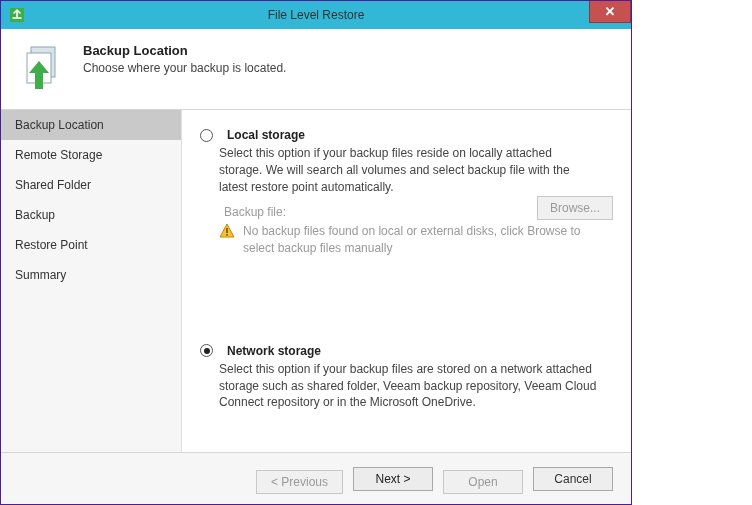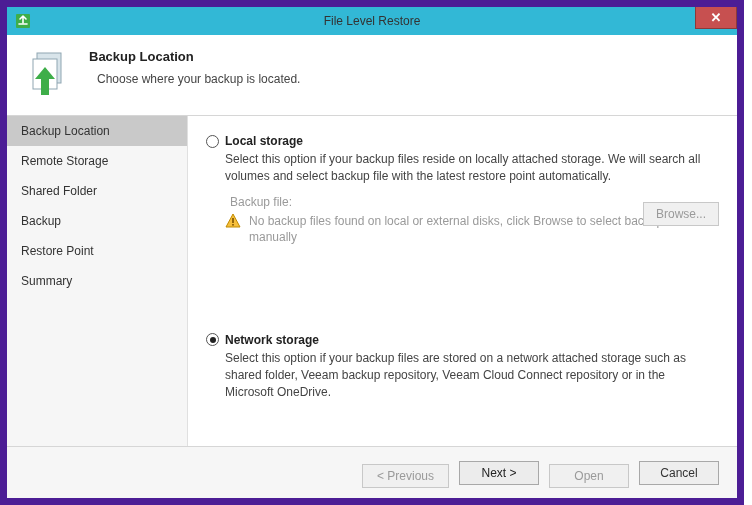--- a/index.html
+++ b/index.html
@@ -1,33 +1,33 @@
 <!DOCTYPE html>
 <html><head>
 <meta charset="utf-8">
 <style>
   * { box-sizing: border-box; }
   html, body { margin: 0; padding: 0; font-family: "Segoe UI", Tahoma, sans-serif; font-size: 12px; color: #333; background: #fff; }
-  .window { width: 744px; height: 505px; border: 7px solid #4c1d95; background: #fff; position: relative; display: flex; flex-direction: column; }
+  .window { width: 632px; height: 505px; border: 1px solid #4c1d95; background: #fff; position: relative; display: flex; flex-direction: column; }
   .titlebar { height: 28px; background: #32b8d6; display: flex; align-items: center; justify-content: center; position: relative; }
   .titlebar .title { color: #333; font-size: 12px; }
   .title-icon { position: absolute; left: 6px; top: 4px; width: 20px; height: 20px; display:flex; align-items:center; justify-content:center;}
   .close-btn { position: absolute; right: 0; top: 0; width: 42px; height: 22px; background: #c75050; display: flex; align-items:center; justify-content:center; border:1px solid #8b3a3a; border-top:none;}
   .close-btn span { color: #fff; font-size: 13px; line-height:1; font-weight:bold;}
   .header { display: flex; align-items: flex-start; padding: 14px 18px 18px 18px; gap: 16px; background:#fff;}
   .header-icon { width:48px; height:48px; flex:0 0 48px; }
   .header-text h1 { margin: 0 0 3px 0; font-size: 13px; font-weight: 600; color:#222;}
-  .header-text p { margin: 8px; font-size: 12px; color:#444;}
+  .header-text p { margin: 0; font-size: 12px; color:#444;}
   .body { flex:1; display:flex; border-top:1px solid #d6d6d6; background:#f6f6f6; min-height:0;}
   .sidebar { width:180px; background:#f6f6f6; padding-top:0;}
   .sidebar .nav-item { height:30px; padding:0 14px; display:flex; align-items:center; font-size:12px; color:#333; cursor:pointer;}
   .sidebar .nav-item.active { background:#c9c9c9; }
   .content { flex:1; background:#fff; border-left:1px solid #e0e0e0; padding:18px 18px 0 18px; position:relative; }
   .option-block { margin-bottom: 28px; }
-  .option-row { display:flex; align-items:center; gap:6px;}
+  .option-row { display:flex; align-items:center; gap:14px;}
   .radio { width:13px; height:13px; border:1px solid #555; border-radius:50%; display:inline-flex; align-items:center; justify-content:center; background:#fff;}
   .radio.checked::after { content:""; width:6px; height:6px; background:#222; border-radius:50%; display:block;}
   .opt-title { font-weight:600; font-size:12px; color:#222;}
   .opt-desc { margin: 3px 15px 0 19px; font-size:12px; color:#444; line-height:1.4;}
   .disabled-text { color:#9a9a9a; }
   .backup-label { margin:10px 0 4px 24px; font-size:12px;}
   .warn-row { display:flex; align-items:flex-start; gap:8px; margin:2px 0 0 19px;}
   .warn-icon { width:16px; height:16px; flex:0 0 16px;}
   .warn-text { font-size:12px; line-height:1.35;}
   .browse-btn { position:absolute; right:18px; top:86px; height:24px; padding:8px 12px; border:1px solid #c8c8c8; background:#f0f0f0; color:#9a9a9a; font-size:12px; display:flex; align-items:center; }

